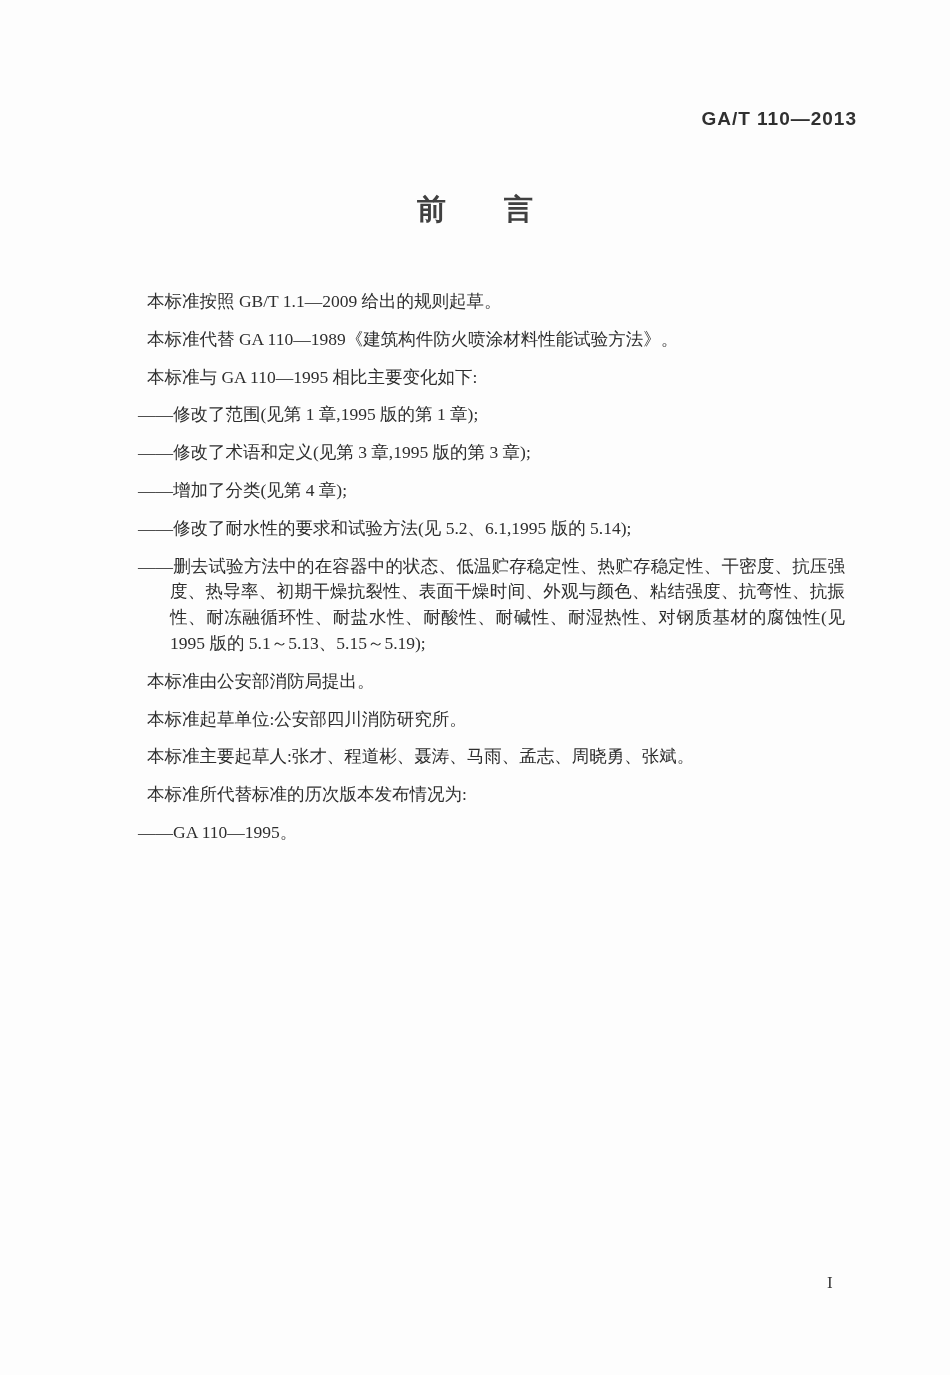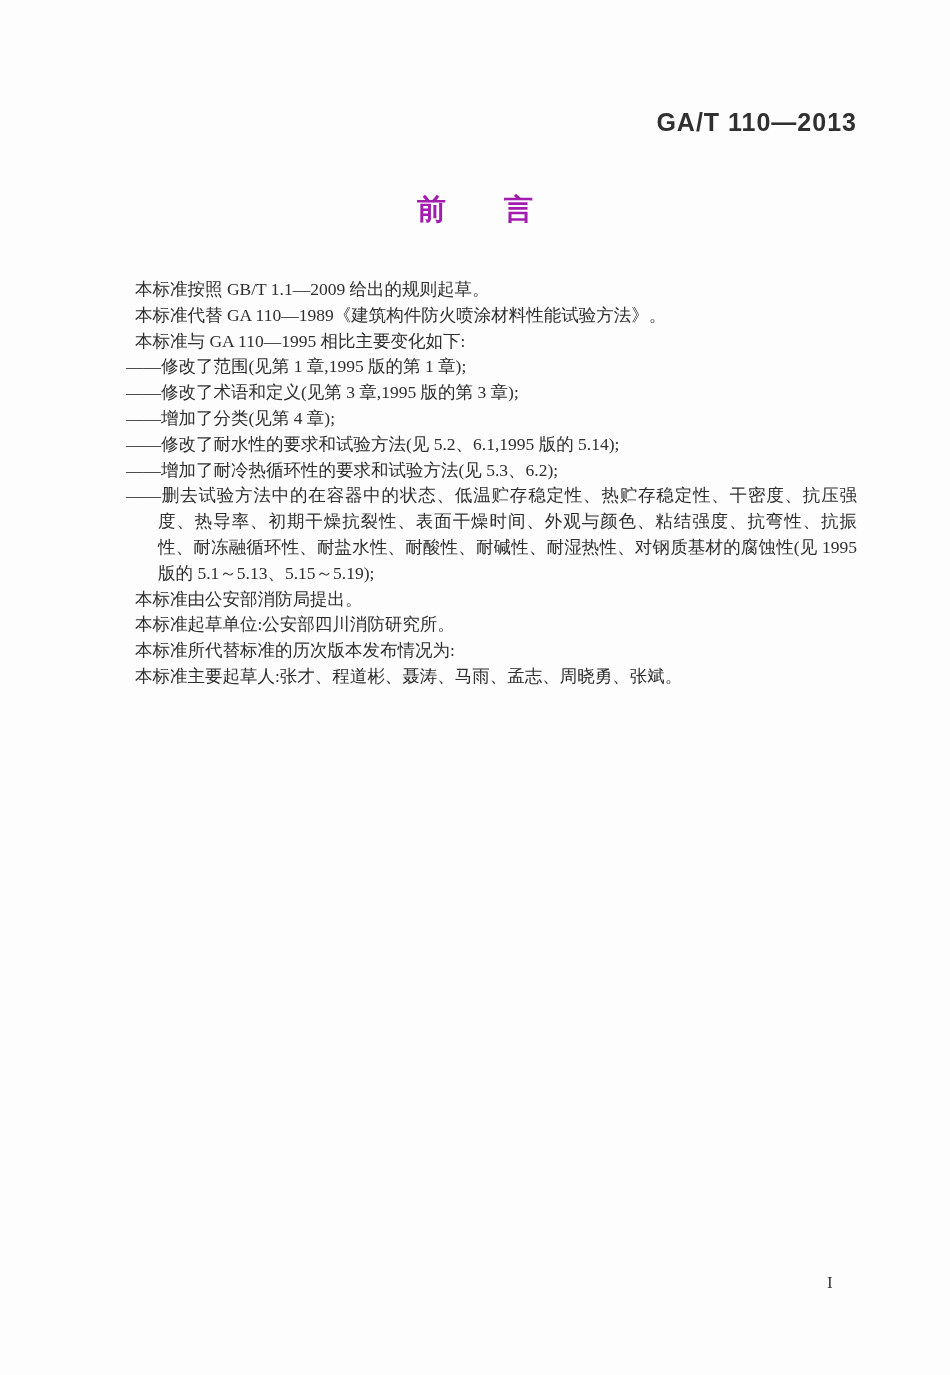--- a/index.html
+++ b/index.html
@@ -16,49 +16,49 @@
     color: #2e2e2e;
     font-family: "Liberation Serif", "DejaVu Serif", serif;
     overflow: hidden;
   }
   .std-code {
     position: absolute;
     top: 108px;
     right: 93px;
     font-family: "Liberation Sans", "DejaVu Sans", sans-serif;
     font-weight: 700;
-    font-size: 25px;
+    font-size: 19px;
     letter-spacing: 1px;
     color: #303030;
   }
   .doc-title {
     position: absolute;
     top: 190px;
     left: 0;
     width: 100%;
     margin: 0;
     text-align: center;
     font-family: "Liberation Sans", "DejaVu Sans", sans-serif;
     font-weight: 700;
     font-size: 29px;
-    color: #a21caf;
+    color: #404040;
     white-space: pre;
   }
   .foreword-body {
     position: absolute;
     left: 126px;
     top: 277px;
     width: 731px;
     font-size: 17.5px;
     line-height: 25.8px;
     text-align: justify;
     color: #2e2e2e;
   }
   .foreword-body p {
-    margin: 0;
+    margin: 12px;
     padding: 0;
   }
   .foreword-body p.para {
     padding-left: 9px;
   }
   .foreword-body p.item {
     padding-left: 32px;
     text-indent: -32px;
   }
   .page-number {
@@ -80,23 +80,23 @@
   <h1 class="doc-title">前　　言</h1>
 
   <div class="foreword-body">
       <p class="para">本标准按照 GB/T 1.1—2009 给出的规则起草。</p>
       <p class="para">本标准代替 GA 110—1989《建筑构件防火喷涂材料性能试验方法》。</p>
       <p class="para">本标准与 GA 110—1995 相比主要变化如下:</p>
       <p class="item">——修改了范围(见第 1 章,1995 版的第 1 章);</p>
       <p class="item">——修改了术语和定义(见第 3 章,1995 版的第 3 章);</p>
       <p class="item">——增加了分类(见第 4 章);</p>
       <p class="item">——修改了耐水性的要求和试验方法(见 5.2、6.1,1995 版的 5.14);</p>
-      <p class="item">——增加了耐冷热循环性的要求和试验方法(见 5.3、6.2);</p>
       <p class="item">——删去试验方法中的在容器中的状态、低温贮存稳定性、热贮存稳定性、干密度、抗压强度、热导率、初期干燥抗裂性、表面干燥时间、外观与颜色、粘结强度、抗弯性、抗振性、耐冻融循环性、耐盐水性、耐酸性、耐碱性、耐湿热性、对钢质基材的腐蚀性(见 1995 版的 5.1～5.13、5.15～5.19);</p>
       <p class="para">本标准由公安部消防局提出。</p>
       <p class="para">本标准起草单位:公安部四川消防研究所。</p>
+      <p class="para">本标准主要起草人:张才、程道彬、聂涛、马雨、孟志、周晓勇、张斌。</p>
       <p class="para">本标准所代替标准的历次版本发布情况为:</p>
-      <p class="para">本标准主要起草人:张才、程道彬、聂涛、马雨、孟志、周晓勇、张斌。</p>
+      <p class="item">——GA 110—1995。</p>
     </div>
 
   <div class="page-number">I</div>
 
 </div>
 
 </body></html>

